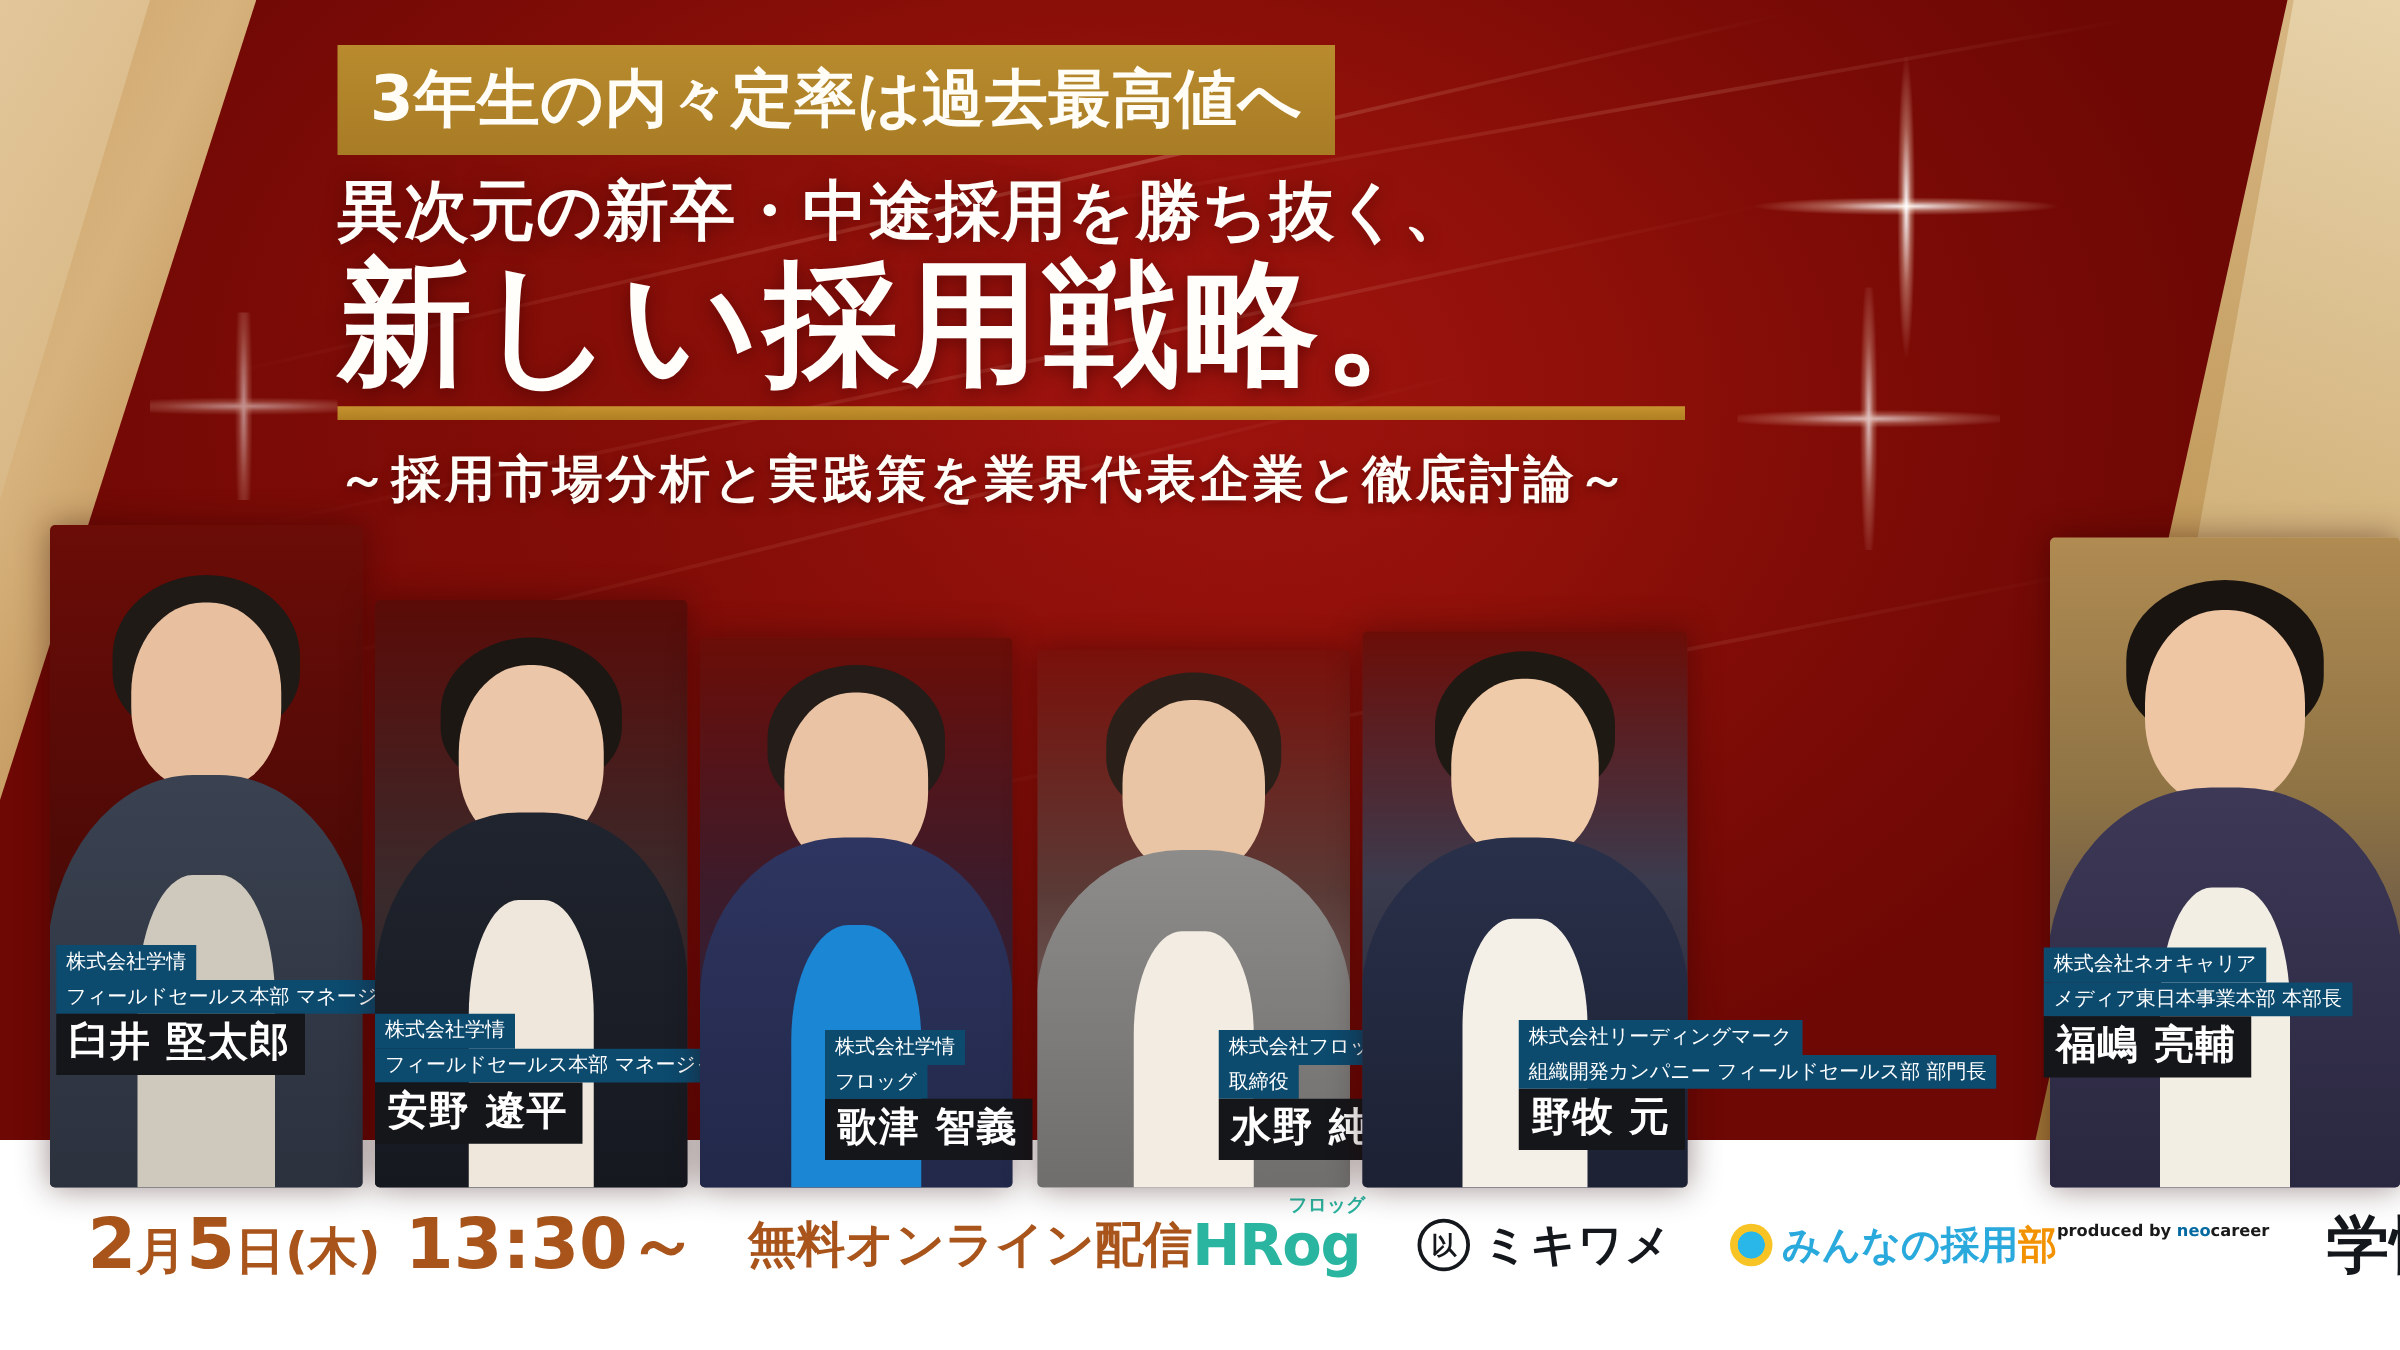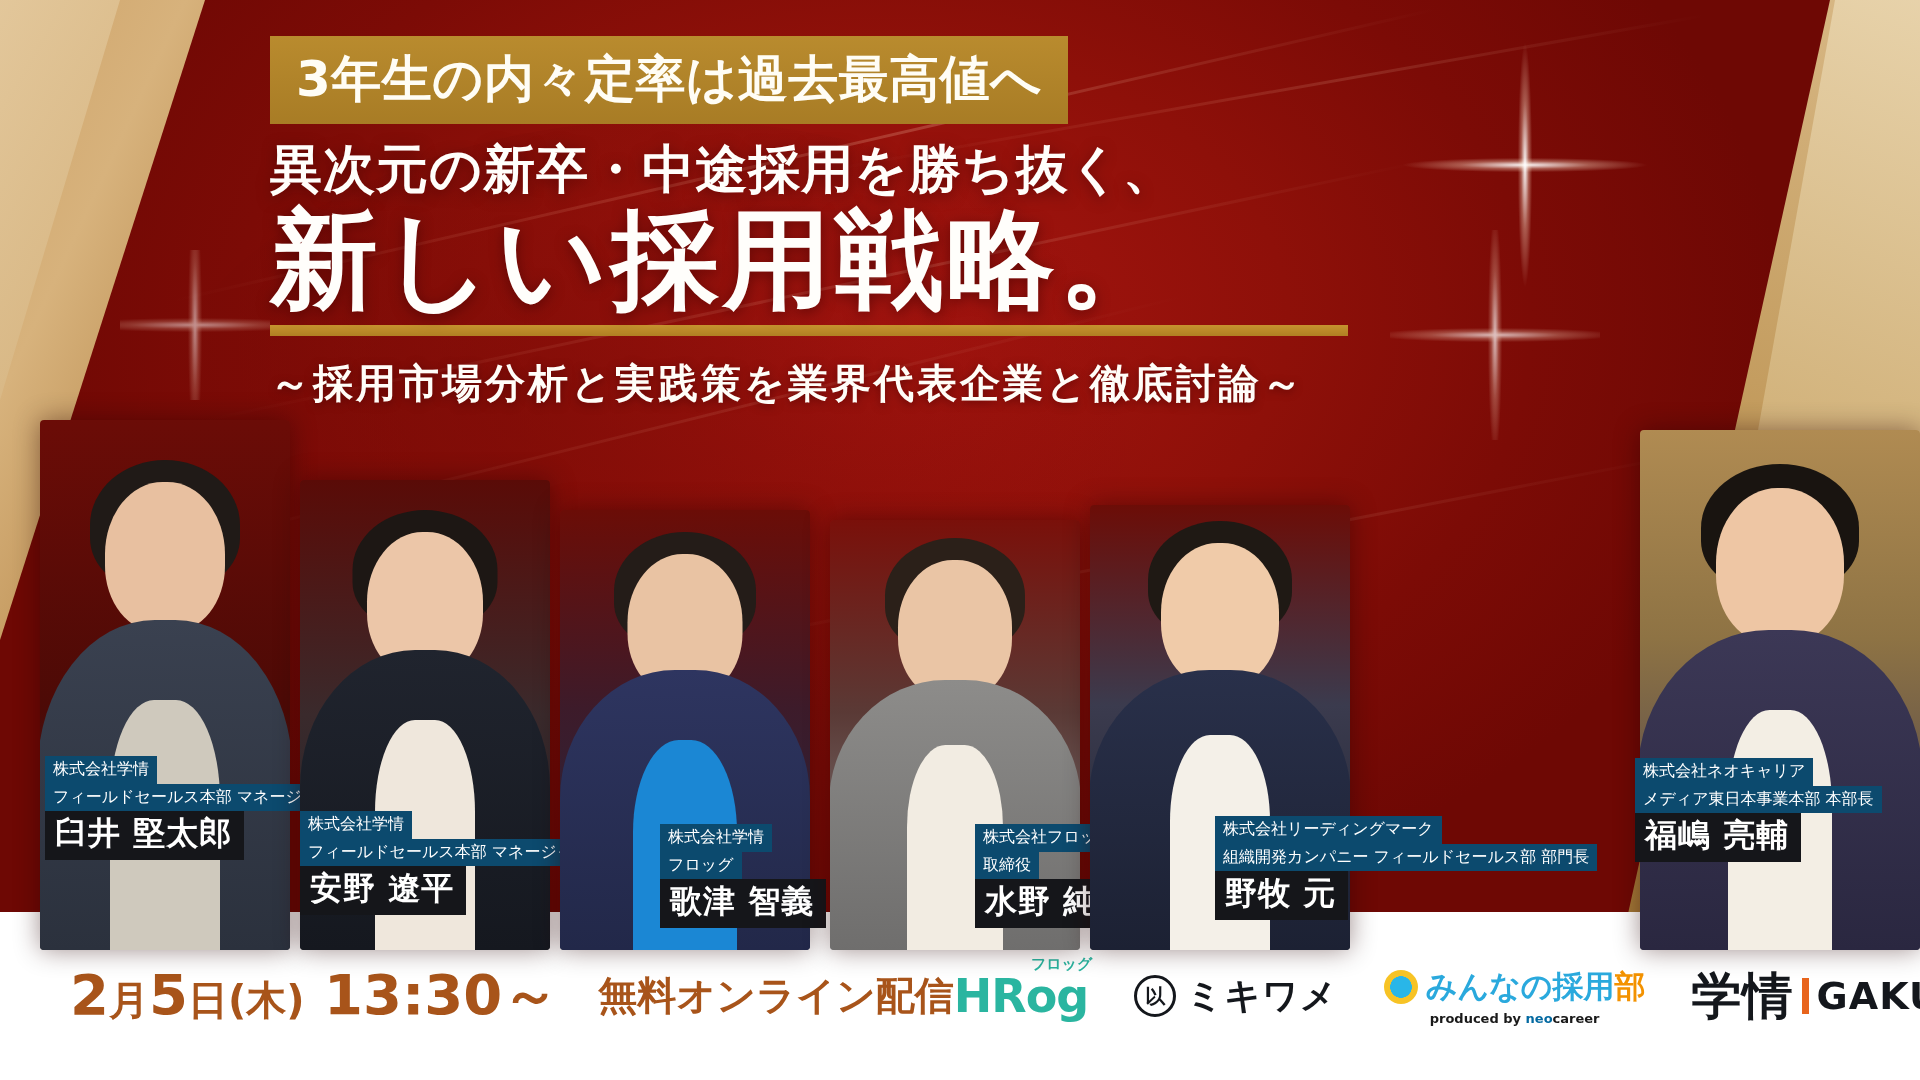--- a/index.html
+++ b/index.html
@@ -154,21 +154,21 @@
   }
 
   .logo-miki .mark {
     width:42px; height:42px; border:3px solid #14171c; border-radius:50%;
     display:flex; align-items:center; justify-content:center;
     font-size:20px; color:#14171c; font-weight:700; margin-right:10px;
   }
   .logo-miki .txt { font-size:36px; font-weight:700; color:#14171c; letter-spacing:1px;
     font-family:"DejaVu Sans","Liberation Sans",sans-serif; }
 
-  .logo-minna { display:flex; flex-direction:column; align-items:center; }
+  .logo-minna { display:flex; flex-direction:row; align-items:flex-start; }
   .logo-minna .row1 { display:flex; align-items:center; }
   .logo-minna .sun {
     width:34px; height:34px; margin-right:8px; border-radius:50%;
     background:radial-gradient(circle at 50% 50%, #29b6e8 0 44%, #f7c325 46% 100%);
   }
   .logo-minna .txt { font-size:31px; font-weight:700; color:#2aa9dd;
     font-family:"DejaVu Sans","Liberation Sans",sans-serif; }
   .logo-minna .txt .bu { color:#f39200; }
   .logo-minna .sub { font-size:13px; color:#1a1a1a; margin-top:3px; font-weight:700;
     font-family:"DejaVu Sans","Liberation Sans",sans-serif; }

